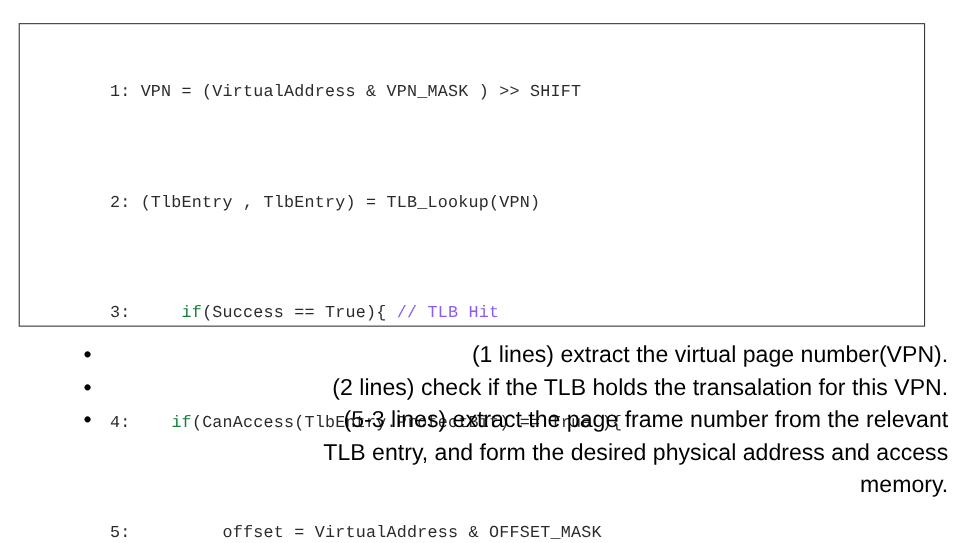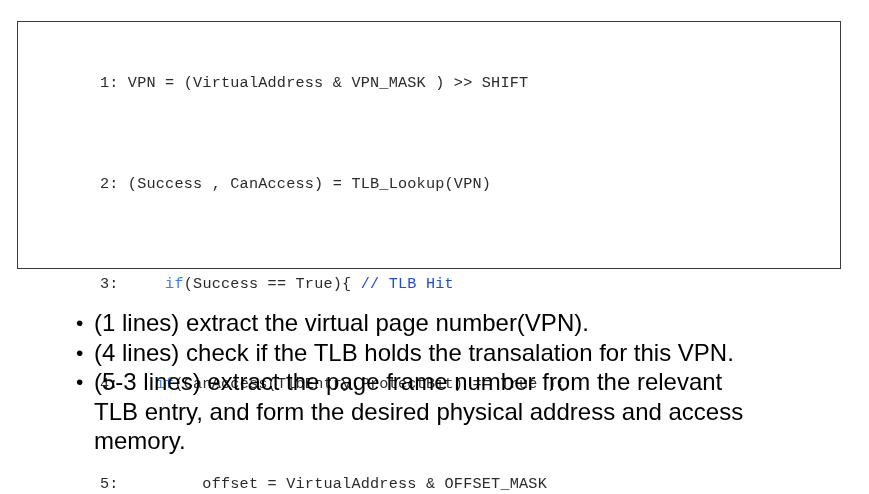--- a/index.html
+++ b/index.html
@@ -14,41 +14,41 @@
     overflow: hidden;
     font-family: "Liberation Sans", sans-serif;
   }
 
   
   #code-block {
     position: absolute;
     left: 17px;
     top: 21px;
     width: 824px;
-    height: 248px;
+    height: 276px;
     box-sizing: border-box;
     border: 1.5px solid #3a3a3a;
     background: #ffffff;
   }
   .code-lines {
     position: absolute;
     left: 26px;
     top: 12px;
     right: 4px;
   }
   .code-line {
     font-family: "Liberation Mono", "DejaVu Sans Mono", monospace;
     font-size: 15.2px;
     line-height: 33.4px;
     color: #2b2b2b;
     white-space: pre;
     letter-spacing: 0.2px;
   }
-  .kw   { color: #3b82f6; }
-  .cmt  { color: #1d4ed8; }
+  .kw   { color: #15803d; }
+  .cmt  { color: #8b5cf6; }
   .plain{ color: #2b2b2b; }
 
   
   #bullet-list {
     position: absolute;
     left: 72px;
     top: 308px;
     width: 790px;
   }
   .bullet-item {
@@ -62,38 +62,39 @@
     font-size: 21px;
     line-height: 29.5px;
     color: #000000;
     text-align: left;
     padding-left: 4px;
     box-sizing: border-box;
   }
   .bullet-text {
     flex: 1 1 auto;
     font-family: "Liberation Sans", sans-serif;
-    font-size: 24px;
+    font-size: 21px;
     line-height: 29.5px;
     color: #000000;
     white-space: pre-line;
+    text-align: right;
   }
 </style>
 </head>
 <body>
 
 <div id="code-block">
   <div class="code-lines">
 
     <div class="code-line">
       <span class="plain">1: </span><span class="plain">VPN = (VirtualAddress &amp; VPN_MASK ) &gt;&gt; SHIFT</span>
     </div>
 
     <div class="code-line">
-      <span class="plain">2: </span><span class="plain">(Success , CanAccess) = TLB_Lookup(VPN)</span>
+      <span class="plain">2: </span><span class="plain">(TlbEntry , TlbEntry) = TLB_Lookup(VPN)</span>
     </div>
 
     <div class="code-line">
       <span class="plain">3: </span><span class="plain">    </span><span class="kw">if</span><span class="plain">(Success == True){ </span><span class="cmt">// TLB Hit</span>
     </div>
 
     <div class="code-line">
       <span class="plain">4: </span><span class="plain">   </span><span class="kw">if</span><span class="plain">(CanAccess(TlbEntry.ProtectBit) == True ){</span>
     </div>
 
@@ -106,21 +107,21 @@
 
 <div id="bullet-list">
 
   <div class="bullet-item">
     <span class="bullet-mark">•</span>
     <span class="bullet-text">(1 lines) extract the virtual page number(VPN).</span>
   </div>
 
   <div class="bullet-item">
     <span class="bullet-mark">•</span>
-    <span class="bullet-text">(4 lines) check if the TLB holds the transalation for this VPN.</span>
+    <span class="bullet-text">(2 lines) check if the TLB holds the transalation for this VPN.</span>
   </div>
 
   <div class="bullet-item">
     <span class="bullet-mark">•</span>
     <span class="bullet-text">(5-3 lines) extract the page frame number from the relevant
 TLB entry, and form the desired physical address and access
 memory.</span>
   </div>
 
 </div>

